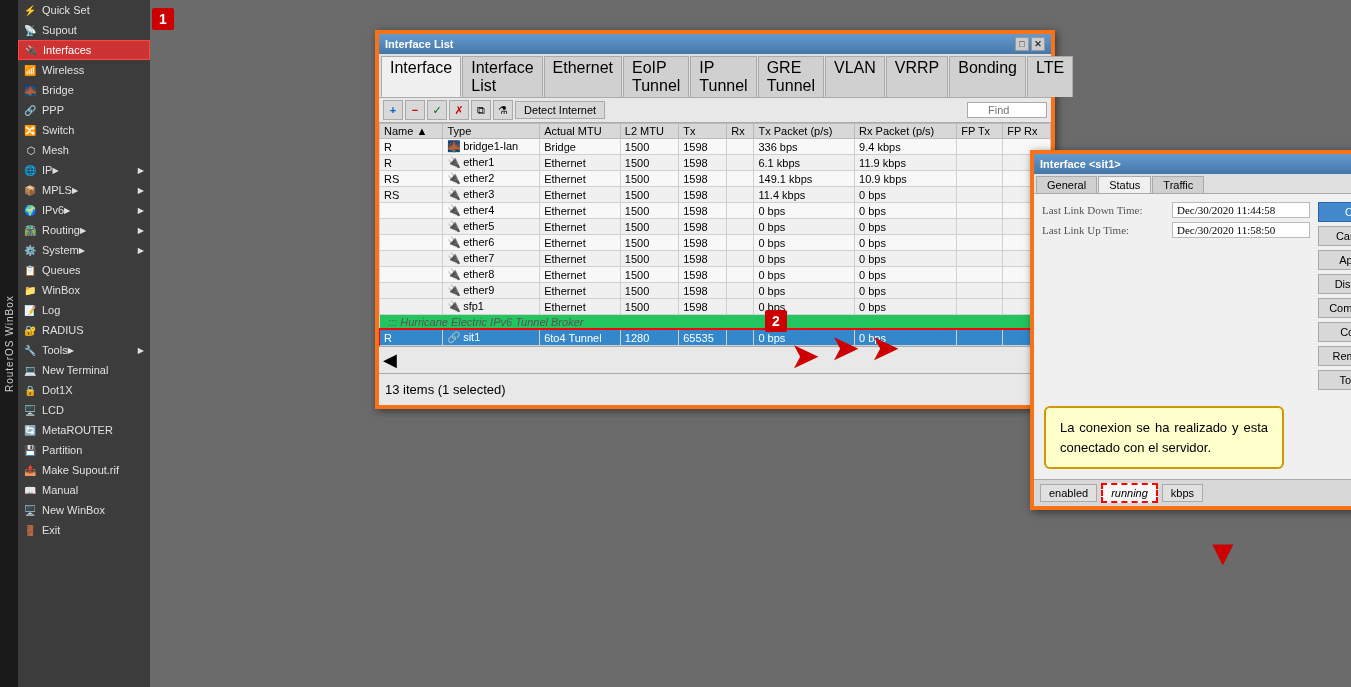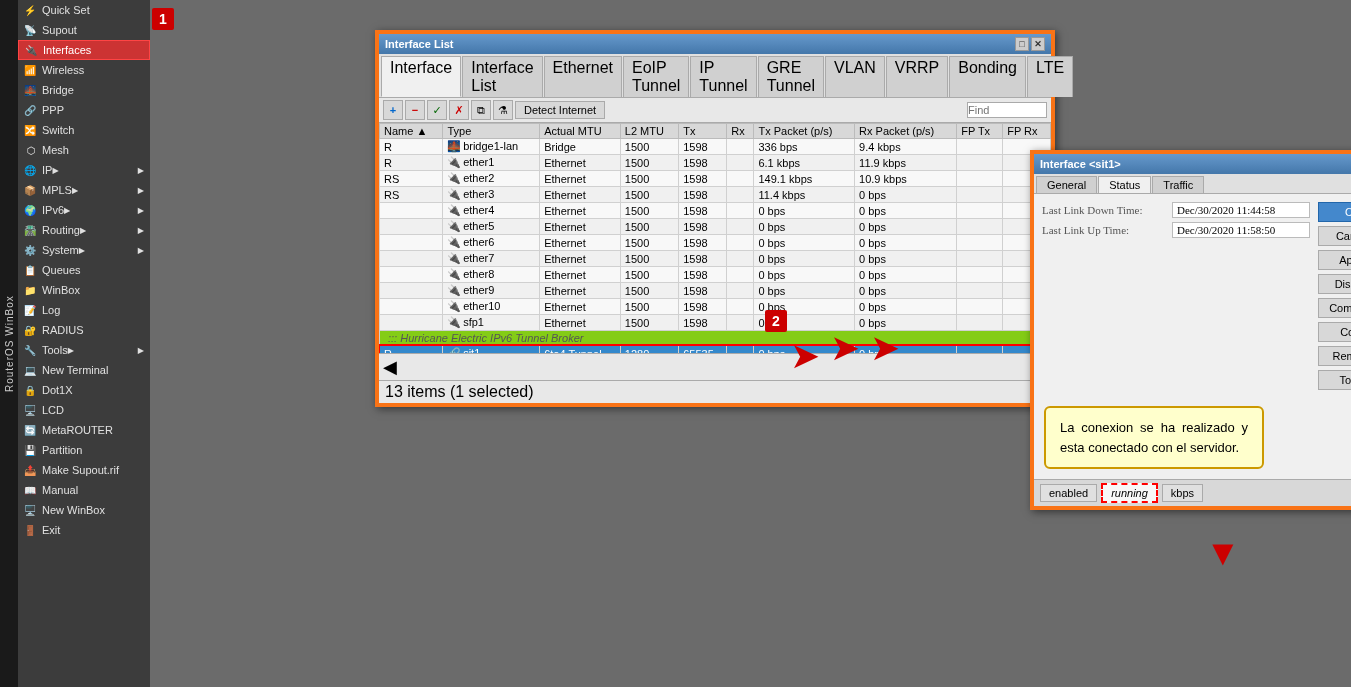--- a/index.html
+++ b/index.html
@@ -152,33 +152,33 @@
       white-space: nowrap;
     }
     .iface-table td {
       border: 1px solid #d0d0d0;
       padding: 1px 4px;
       white-space: nowrap;
     }
     .row-normal { background: #f8f8f8; }
     .row-alt { background: #f0f0f0; }
     .row-selected { background: #3388cc; color: white; }
-    .row-section { background: #84cc16; color: #555; font-style: italic; padding-left: 46px; }
+    .row-section { background: #22c55e; color: #555; font-style: italic; padding-left: 46px; }
     .table-container { overflow-x: auto; overflow-y: auto; max-height: 230px; }
     .find-input {
       border: 1px solid #aaa;
-      padding: 1px 0;
+      padding: 1px 20px;
       font-size: 11px;
       width: 80px;
     }
     .status-bar {
       background: #e8e8e8;
       border-top: 1px solid #aaa;
-      padding: 2px 6px;
-      font-size: 16px;
+      padding: 8px 6px;
+      font-size: 13px;
     }
 
     
     #iface-detail-window {
       left: 880px;
       top: 150px;
       width: 370px;
     }
     .detail-tabs {
       background: #e0e0e0;
@@ -256,21 +256,21 @@
     }
 
     
     .tooltip-bubble {
       position: absolute;
       background: #ffffcc;
       border: 2px solid #cc9900;
       border-radius: 6px;
       padding: 10px 14px;
       font-size: 13px;
-      width: 220px;
+      width: 240px;
       line-height: 1.5;
       text-align: justify;
     }
 
     
     .num-badge {
       position: absolute;
       background: #cc0000;
       color: white;
       font-weight: bold;
@@ -583,32 +583,20 @@
       <td><span style="margin-right:2px;">🔌</span>ether9</td>
       <td>Ethernet</td>
       <td>1500</td>
       <td>1598</td>
       <td></td>
       <td>0 bps</td>
       <td>0 bps</td>
       <td></td>
       <td></td>
     </tr>
-            <tr class="row-normal">
-      <td></td>
-      <td><span style="margin-right:2px;">🔌</span>ether10</td>
-      <td>Ethernet</td>
-      <td>1500</td>
-      <td>1598</td>
-      <td></td>
-      <td>0 bps</td>
-      <td>0 bps</td>
-      <td></td>
-      <td></td>
-    </tr>
             <tr class="row-alt">
       <td></td>
       <td><span style="margin-right:2px;">🔌</span>sfp1</td>
       <td>Ethernet</td>
       <td>1500</td>
       <td>1598</td>
       <td></td>
       <td>0 bps</td>
       <td>0 bps</td>
       <td></td>

